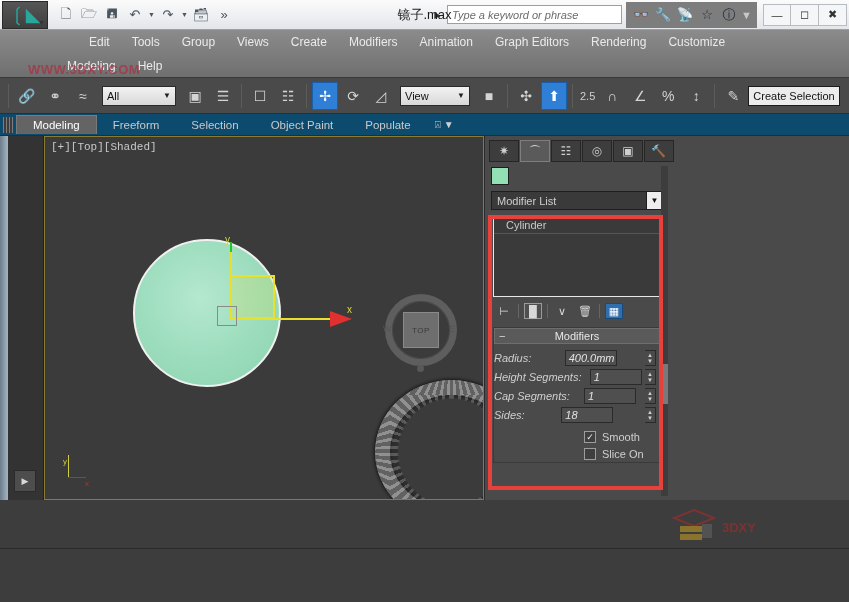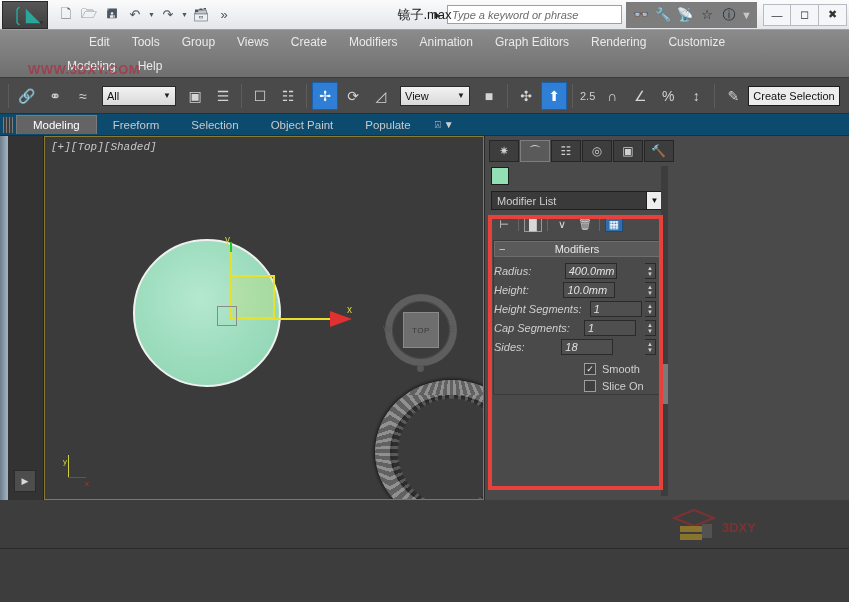--- a/index.html
+++ b/index.html
@@ -121,21 +121,21 @@
     background:#4d4d4d; border:1px solid #2b2b2b; color:#d8d8d8;
     display:flex; align-items:center; justify-content:center; font-size:9px;
   }
 
   
   .viewport {
     position:absolute; left:44px; top:136px; width:440px; height:364px;
     background:#3b3b3b; border:1px solid #8a7a33;
     overflow:hidden;
   }
-  .vplabel { position:absolute; left:6px; top:4px; font-family:"Liberation Mono",monospace; font-size:11px; color:#c9c9c9;font-style:italic; }
+  .vplabel { position:absolute; left:6px; top:4px; font-family:"Liberation Mono",monospace; font-size:11px; color:#c9c9c9; }
   .vcube { position:absolute; left:340px; top:157px; width:72px; height:72px; }
   .vcube .ringo {
     position:absolute; inset:0; border-radius:50%;
     border:7px solid #5e5e5e; box-shadow:0 0 0 1px #4a4a4a inset;
   }
   .vcube .face {
     position:absolute; left:18px; top:18px; width:36px; height:36px;
     background:#6e6e6e; border:1px solid #8a8a8a; color:#3a3a3a;
     display:flex; align-items:center; justify-content:center; font-size:8px; letter-spacing:.5px;
   }
@@ -411,20 +411,23 @@
     <div class="cpinner">
       <div class="namerow">
         <div class="swatch"></div>
       </div>
 
       <div class="modlist">
         <span>Modifier List</span>
         <span class="arrow">▼</span>
       </div>
 
+      <div class="stack">
+        <div class="stackitem">Cylinder</div>
+      </div>
 
       <div class="stackbtns">
         <div class="sbtn">⊢</div>
         <div class="vsep"></div>
         <div class="sbtn boxed">█</div>
         <div class="vsep"></div>
         <div class="sbtn">∨</div>
         <div class="sbtn">🗑</div>
         <div class="vsep"></div>
         <div class="sbtn blue">▦</div>
@@ -436,25 +439,20 @@
           <span>Modifiers</span>
         </div>
         <div class="params">
 
           <div class="prow">
             <span class="plabel">Radius:</span>
             <span class="pfield">400.0mm</span>
             <span class="spin">▲<br>▼</span>
           </div>
 
-          <div class="prow">
-            <span class="plabel">Height:</span>
-            <span class="pfield">10.0mm</span>
-            <span class="spin">▲<br>▼</span>
-          </div>
 
           <div class="prow">
             <span class="plabel">Height Segments:</span>
             <span class="pfield">1</span>
             <span class="spin">▲<br>▼</span>
           </div>
 
           <div class="prow">
             <span class="plabel">Cap Segments:</span>
             <span class="pfield">1</span>

